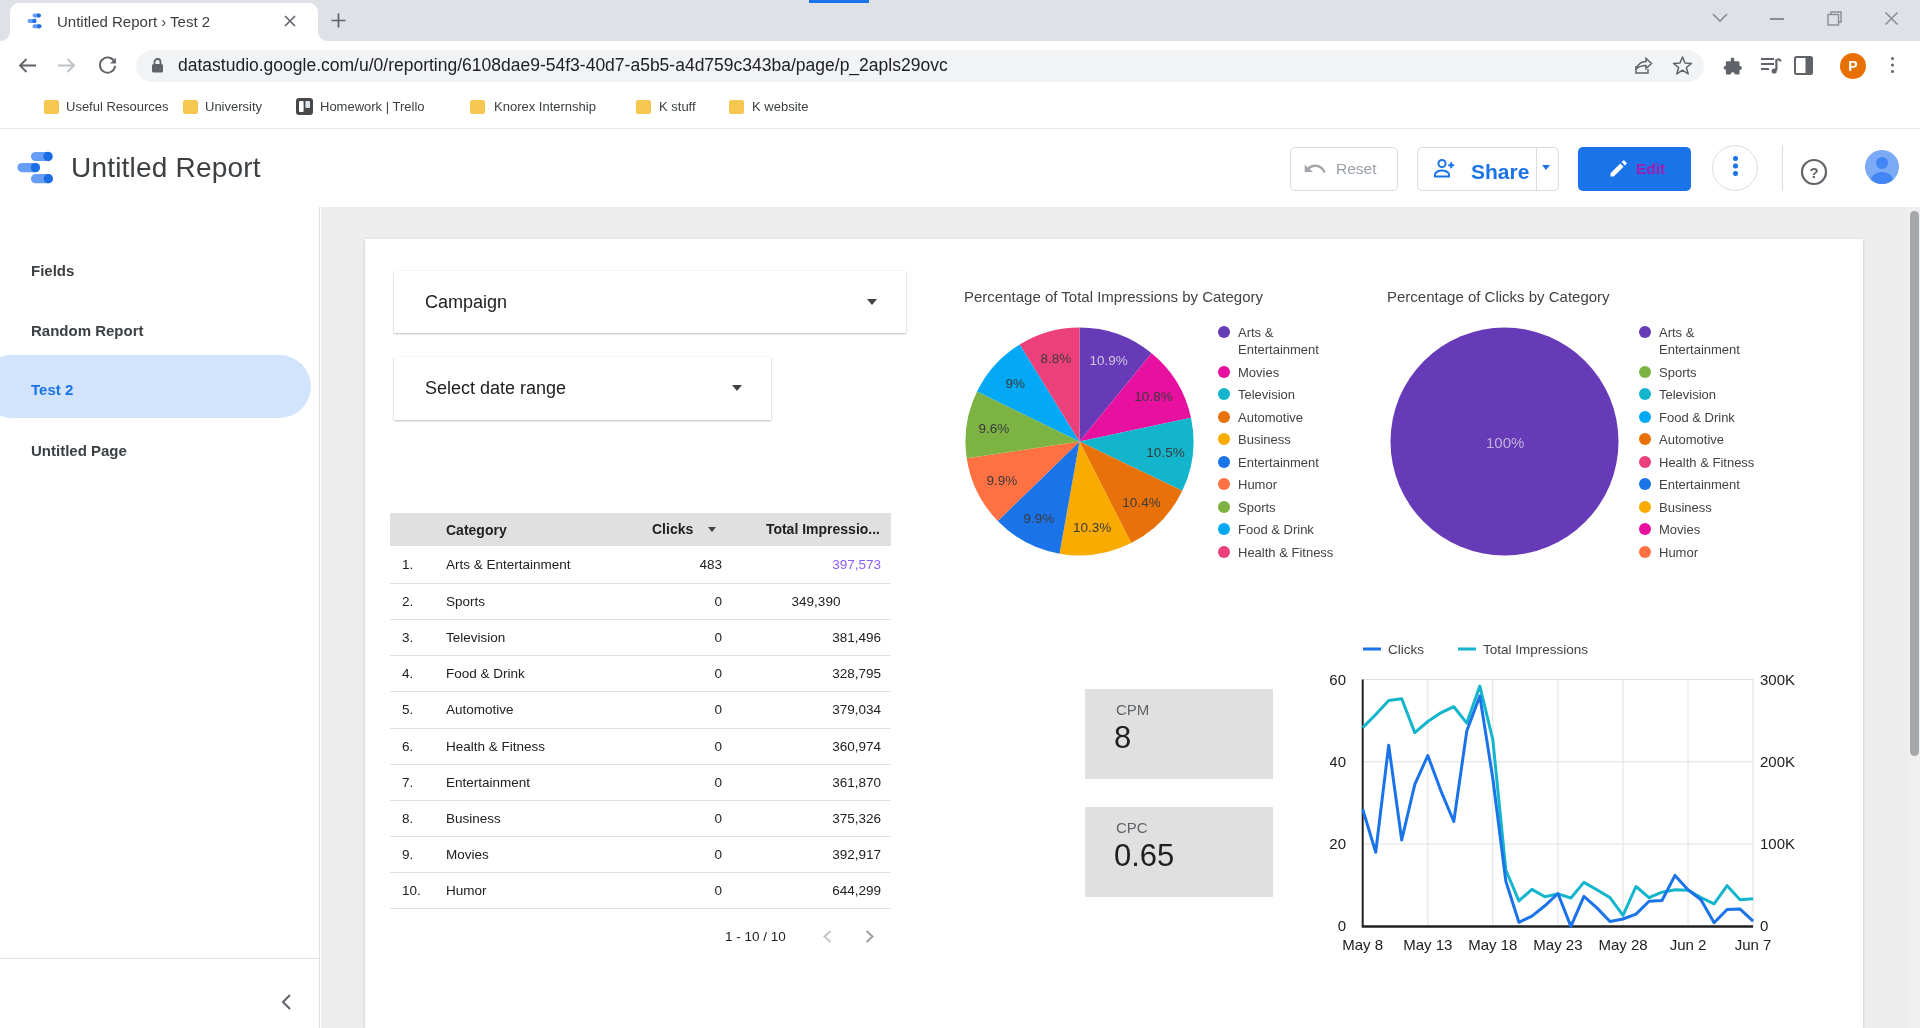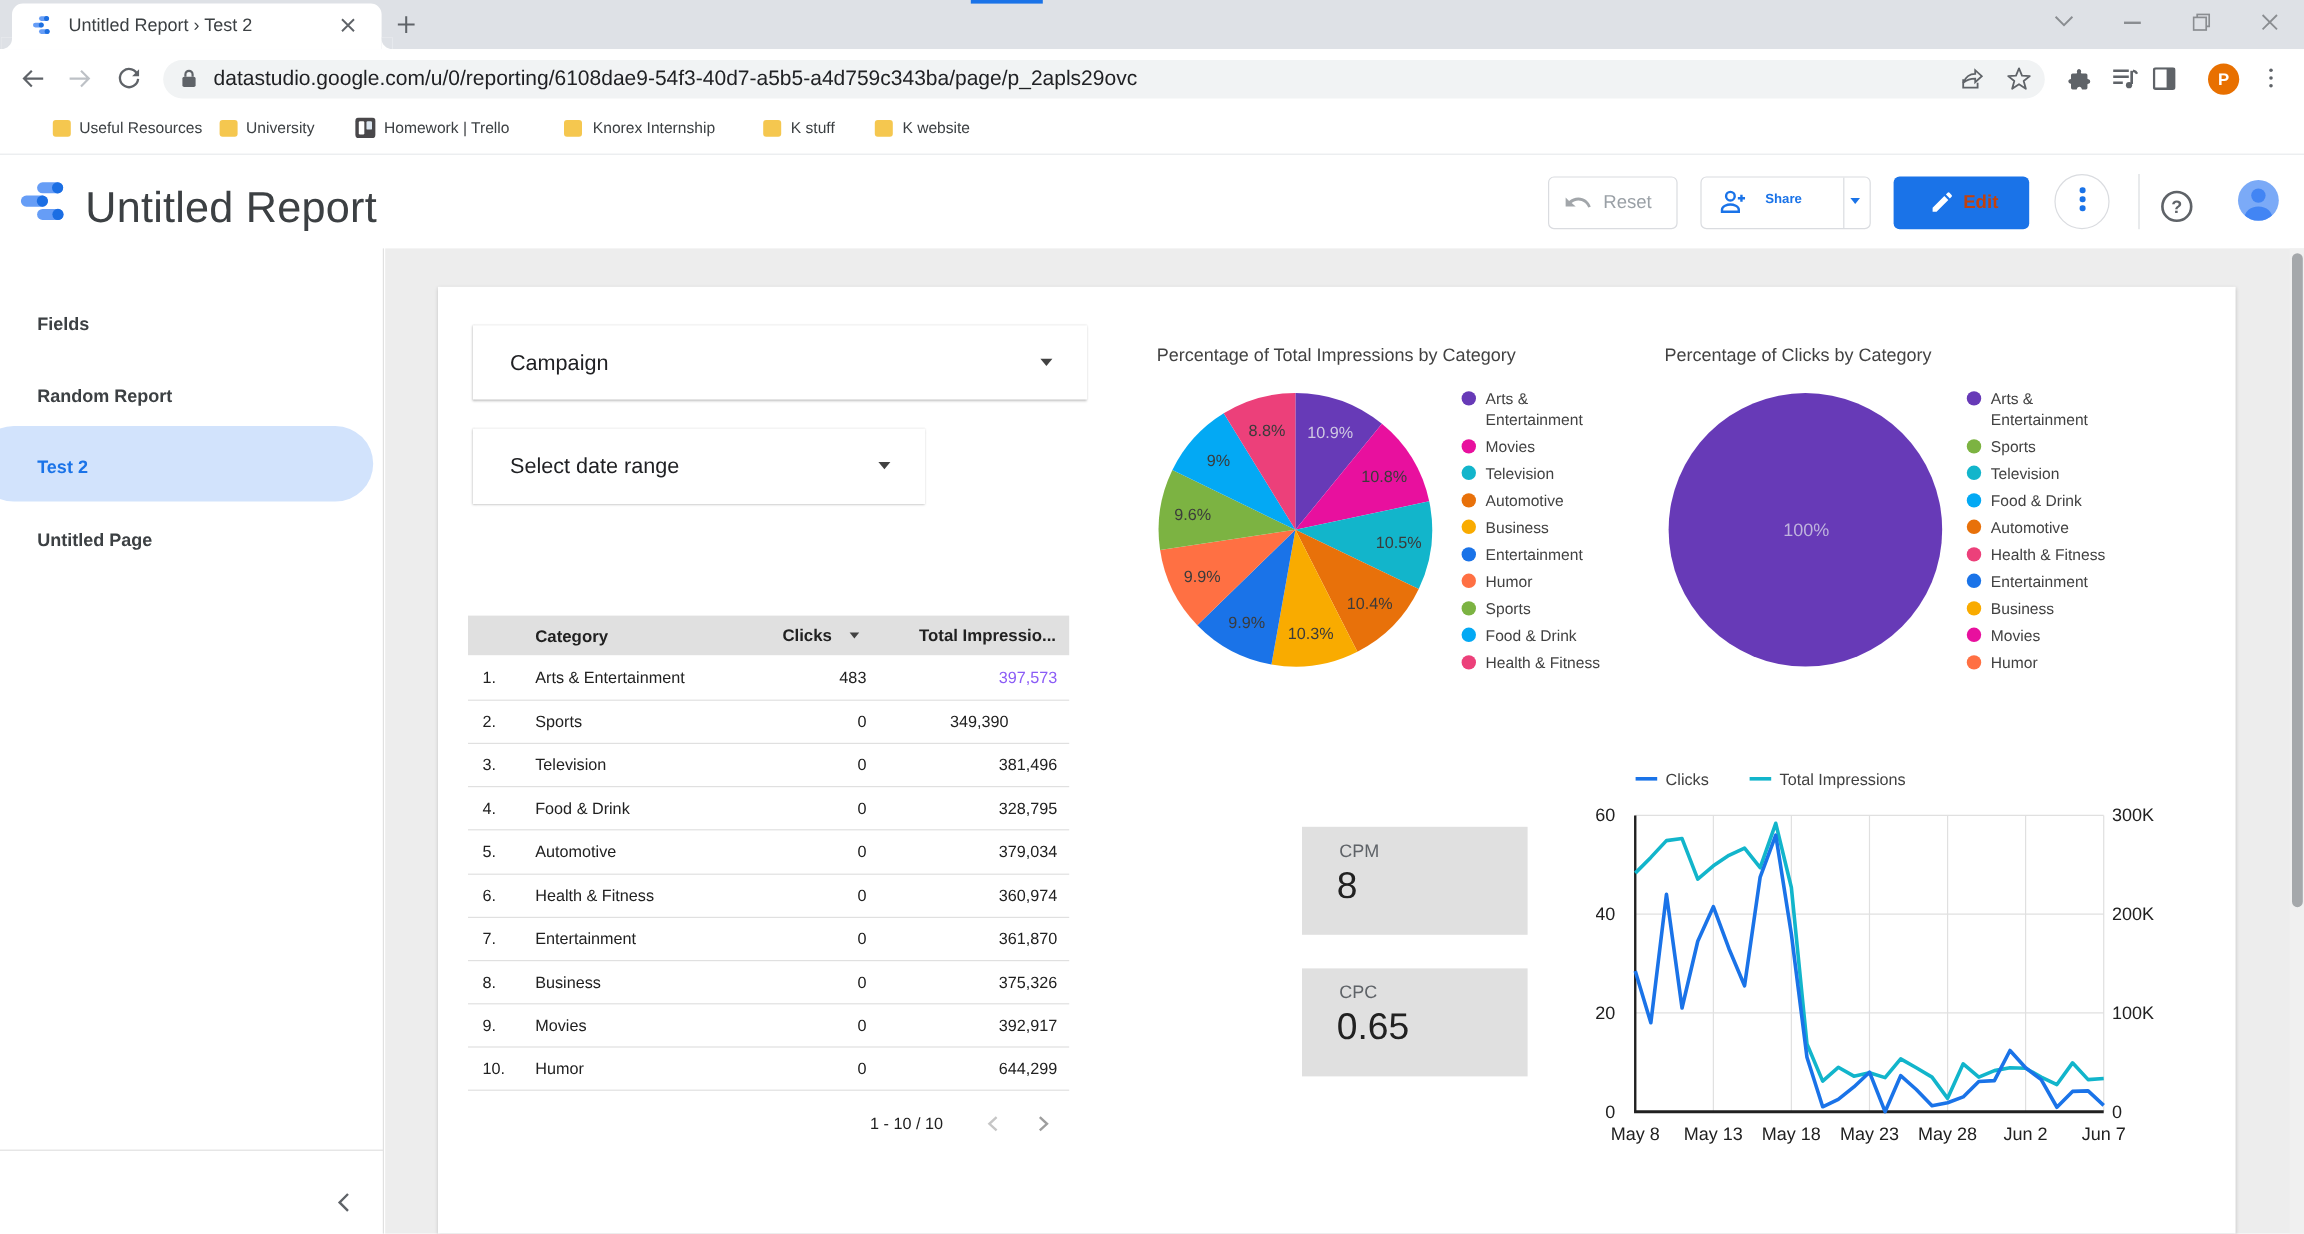--- a/index.html
+++ b/index.html
@@ -11,21 +11,21 @@
 #tabtitle { position:absolute; left:57px; top:13px; font-size:15px; color:#3c4043; }
 #loadbar { position:absolute; left:809px; top:0; width:60px; height:3px; background:#1a73e8; }
 #toolbar { position:absolute; left:0; top:41px; width:1920px; height:51px; background:#fff; }
 #urlpill { position:absolute; left:136px; top:50px; width:1568px; height:32px; background:#f1f3f4; border-radius:16px; }
 #urltext { position:absolute; left:178px; top:55px; font-size:17.5px; color:#202124; }
 #bookmarks { position:absolute; left:0; top:92px; width:1920px; height:37px; background:#fff; border-bottom:1px solid #e8eaed; }
 .bm { position:absolute; top:99px; font-size:13px; color:#3c4043; }
 .bmfolder { position:absolute; top:100px; width:15px; height:14px; background:#f5c74f; border-radius:2.5px; }
 
 #dsheader { position:absolute; left:0; top:130px; width:1920px; height:77px; background:#fff; }
-#dstitle { position:absolute; left:71px; top:152px; font-size:36px; color:#3c4043; letter-spacing:0.2px;text-align:center; }
+#dstitle { position:absolute; left:71px; top:152px; font-size:28px; color:#3c4043; letter-spacing:0.2px;text-align:center; }
 .hbtn { position:absolute; top:147px; height:44px; border:1px solid #dadce0; border-radius:5px; background:#fff; font-size:15.5px; }
 
 #sidebar { position:absolute; left:0; top:207px; width:320px; height:821px; background:#fff; border-right:1px solid #e0e0e0; }
 .sideitem { position:absolute; left:31px; font-size:15px; font-weight:bold; color:#3c4043; }
 #testpill { position:absolute; left:-20px; top:355px; width:331px; height:63px; background:#d2e3fc; border-radius:32px; }
 
 #main { position:absolute; left:321px; top:207px; width:1599px; height:821px; background:#ededed; }
 #page { position:absolute; left:365px; top:239px; width:1498px; height:789px; background:#fff; box-shadow:0 1px 3px rgba(0,0,0,0.18); }
 .ctrlbox { position:absolute; background:#fff; box-shadow:0 1px 2px rgba(0,0,0,0.25), 0 0 1px rgba(0,0,0,0.12); }
 .caret { position:absolute; width:0; height:0; border-left:5px solid transparent; border-right:5px solid transparent; border-top:6px solid #424242; }
@@ -148,28 +148,28 @@
   </svg>
 <div class="abs" style="left:1336px; top:160px; font-size:15.5px; color:#9aa0a6;">Reset</div>
 
 <div class="hbtn" style="left:1417px; width:142px;"></div>
 <div class="abs" style="left:1536px; top:148px; width:1px; height:42px; background:#dadce0;"></div>
 <svg class="abs" style="left:1432px; top:157px;" width="24" height="22" viewBox="0 0 24 22">
     <circle cx="10" cy="6.5" r="3.6" fill="none" stroke="#1a73e8" stroke-width="2"></circle>
     <path d="M3 19.5 v-1.8 c0-2.8 4.4-4.3 7-4.3 s7 1.5 7 4.3 v1.8 Z" fill="none" stroke="#1a73e8" stroke-width="2"></path>
     <path d="M19.2 5.2 v6 M16.2 8.2 h6" stroke="#1a73e8" stroke-width="2"></path>
   </svg>
-<div class="abs" style="left:1471px; top:160px; font-size:11px; font-weight:bold; color:#1a73e8;">Share</div>
+<div class="abs" style="left:1471px; top:160px; font-size:21px; font-weight:bold; color:#1a73e8;">Share</div>
 <div class="caret" style="left:1542px; top:165px; border-top-color:#1a73e8; border-left-width:4.5px; border-right-width:4.5px; border-top-width:5.5px;"></div>
 
 <div class="abs" style="left:1578px; top:147px; width:113px; height:44px; background:#1a73e8; border-radius:5px;"></div>
 <svg class="abs" style="left:1608px; top:158px;" width="21" height="21" viewBox="0 0 21 21">
     <path d="M2.5 15.2 V18.5 H5.8 L15.6 8.7 L12.3 5.4 Z M18.3 6 a1.1 1.1 0 0 0 0-1.6 L16.6 2.7 a1.1 1.1 0 0 0-1.6 0 L13.6 4.1 L16.9 7.4 Z" fill="#fff"></path>
   </svg>
-<div class="abs" style="left:1636px; top:160px; font-size:15.5px; font-weight:bold; color:#c2410c;">Edit</div>
+<div class="abs" style="left:1636px; top:160px; font-size:15.5px; font-weight:bold; color:#a21caf;">Edit</div>
 
 <div class="abs" style="left:1712px; top:145px; width:46px; height:46px; border:1px solid #dadce0; border-radius:50%;"></div>
 <div class="abs" style="left:1733px; top:156px; width:4.5px; height:4.5px; border-radius:50%; background:#1a73e8; box-shadow:0 7.5px 0 #1a73e8, 0 15px 0 #1a73e8;"></div>
 <div class="abs" style="left:1782px; top:145px; width:1px; height:46px; background:#dadce0;"></div>
 
 <svg class="abs" style="left:1800px; top:158px;" width="28" height="28" viewBox="0 0 28 28">
     <circle cx="14" cy="14" r="12" fill="none" stroke="#5f6368" stroke-width="2.2"></circle>
     <text x="14" y="19.5" text-anchor="middle" font-size="15" font-weight="bold" fill="#5f6368" font-family="Liberation Sans, sans-serif">?</text>
   </svg>
 

